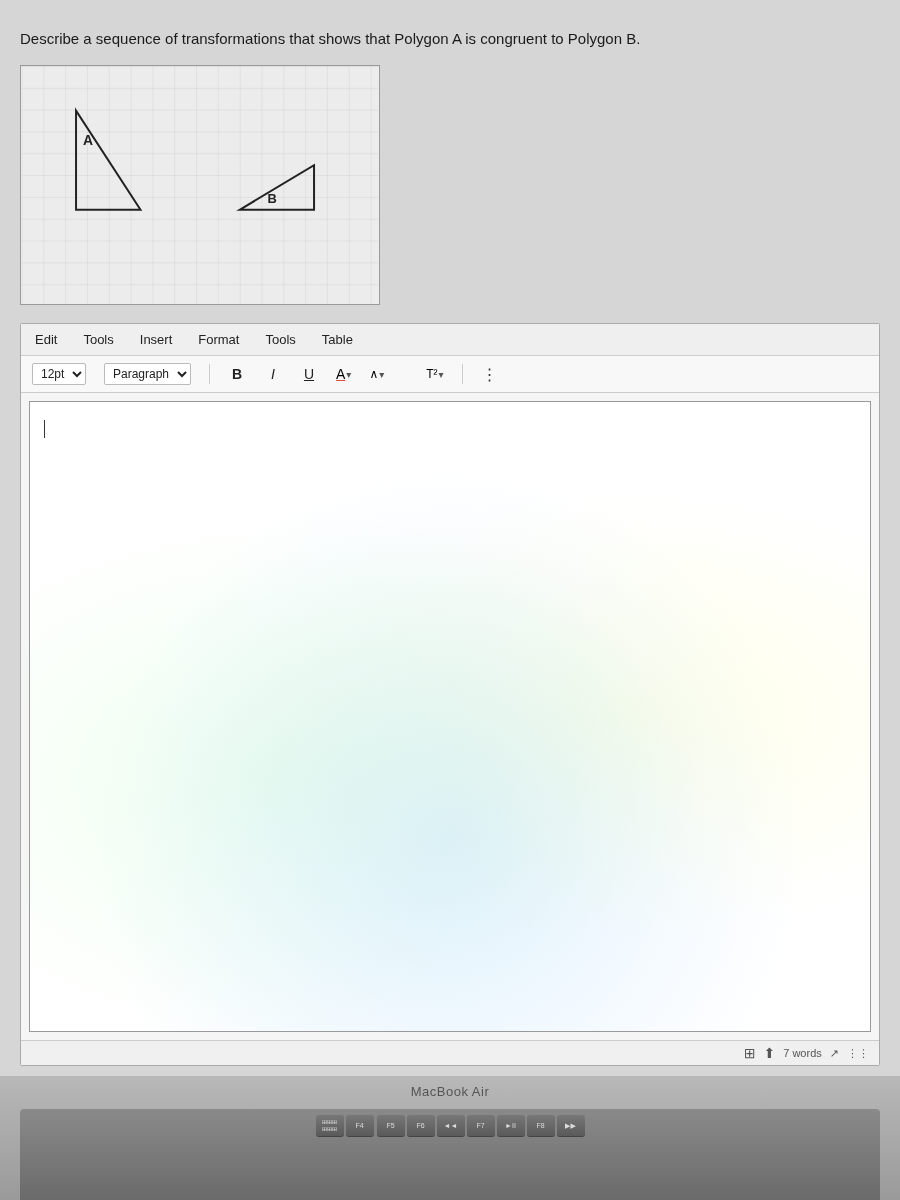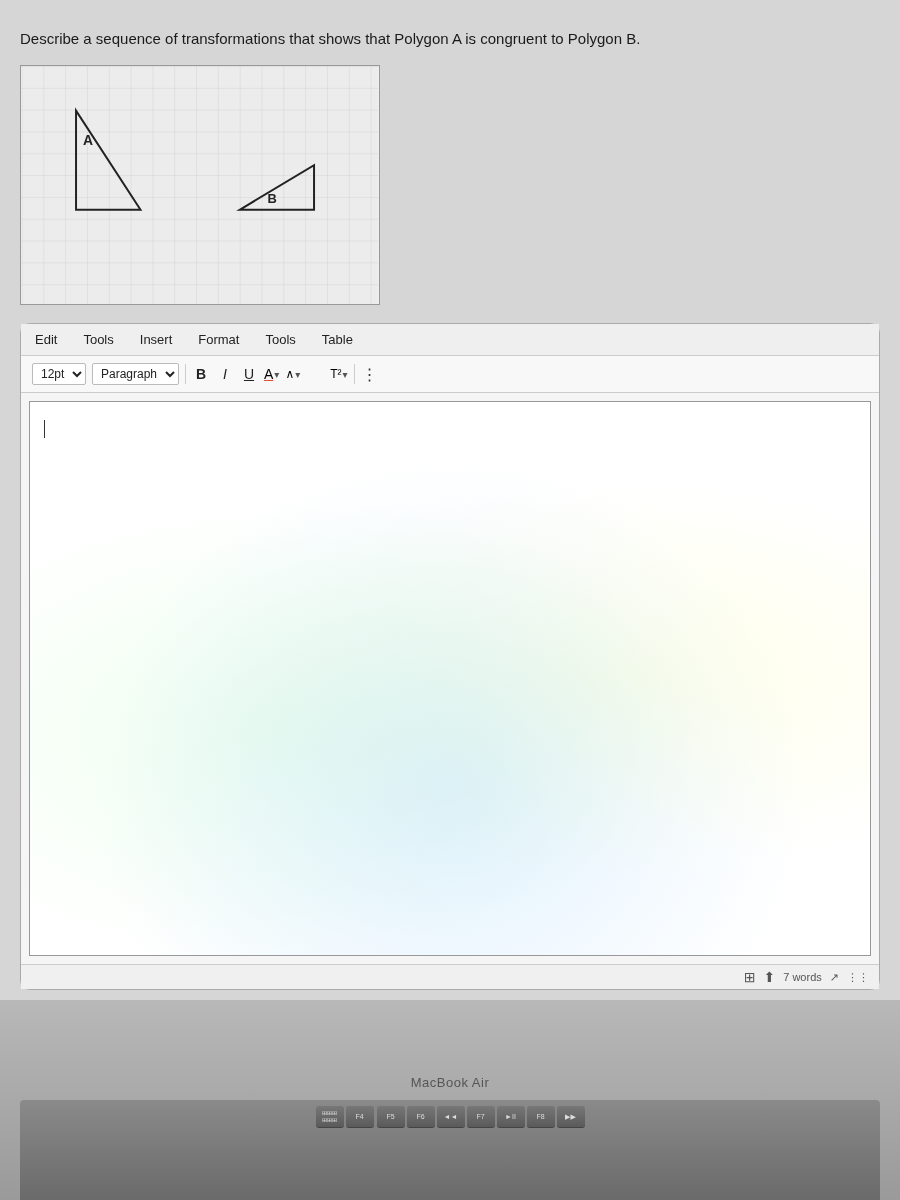--- a/index.html
+++ b/index.html
@@ -45,21 +45,21 @@
     .grid-canvas {
       position: absolute;
       top: 0; left: 0;
       width: 100%; height: 100%;
     }
 
     
     .editor-container {
       background: #f5f5f5;
       border: 1px solid #aaa;
-      border-radius: 10px;
+      border-radius: 2px;
       flex: 1;
       display: flex;
       flex-direction: column;
     }
 
     .menu-bar {
       display: flex;
       align-items: center;
       padding: 6px 10px;
       border-bottom: 1px solid #ccc;
@@ -72,21 +72,21 @@
       color: #222;
       cursor: pointer;
       padding: 2px 4px;
     }
 
     .toolbar {
       display: flex;
       align-items: center;
       padding: 5px 8px;
       border-bottom: 1px solid #ccc;
-      gap: 0;
+      gap: 12px;
       background: #f8f8f8;
     }
 
     .toolbar-select {
       font-size: 12px;
       padding: 2px 4px;
       border: 1px solid #bbb;
       background: white;
       border-radius: 2px;
       cursor: pointer;
@@ -188,21 +188,21 @@
       gap: 8px;
     }
 
     .status-icon {
       font-size: 14px;
       color: #555;
     }
 
     
     .macbook-bottom {
-      height: 200px;
+      height: 124px;
       background: linear-gradient(to bottom, #b8b8b8, #9a9a9a);
       display: flex;
       flex-direction: column;
       align-items: center;
       justify-content: flex-end;
       padding-top: 8px;
     }
 
     .macbook-label {
       font-size: 13px;

